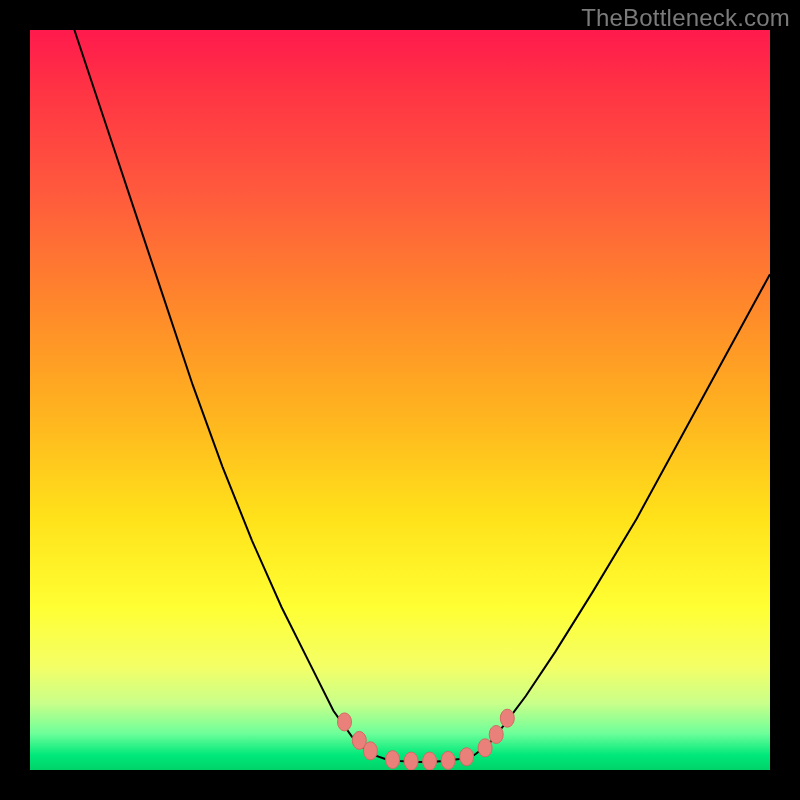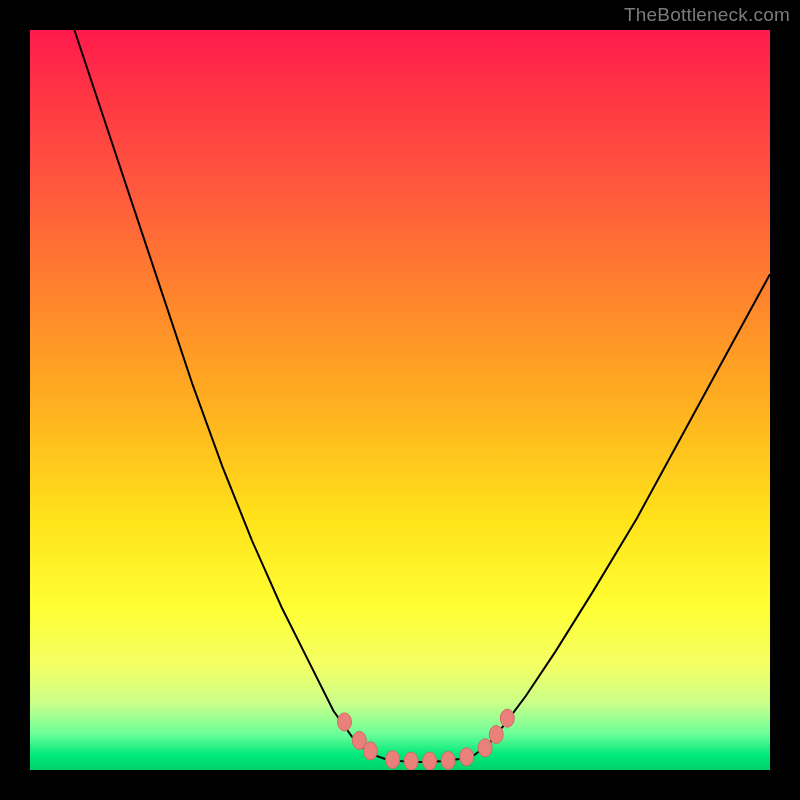--- a/index.html
+++ b/index.html
@@ -47,21 +47,21 @@
     left: 0;
     top: 0;
     width: 740px;
     height: 740px;
   }
   .watermark {
     position: absolute;
     top: 4px;
     right: 10px;
     color: #7b7b7b;
-    font-size: 19px;
+    font-size: 24px;
     letter-spacing: 0.2px;
     font-weight: 400;
     user-select: none;
     text-align: right;
   }
 </style>
 </head>
 <body>
 
 <div class="frame">

